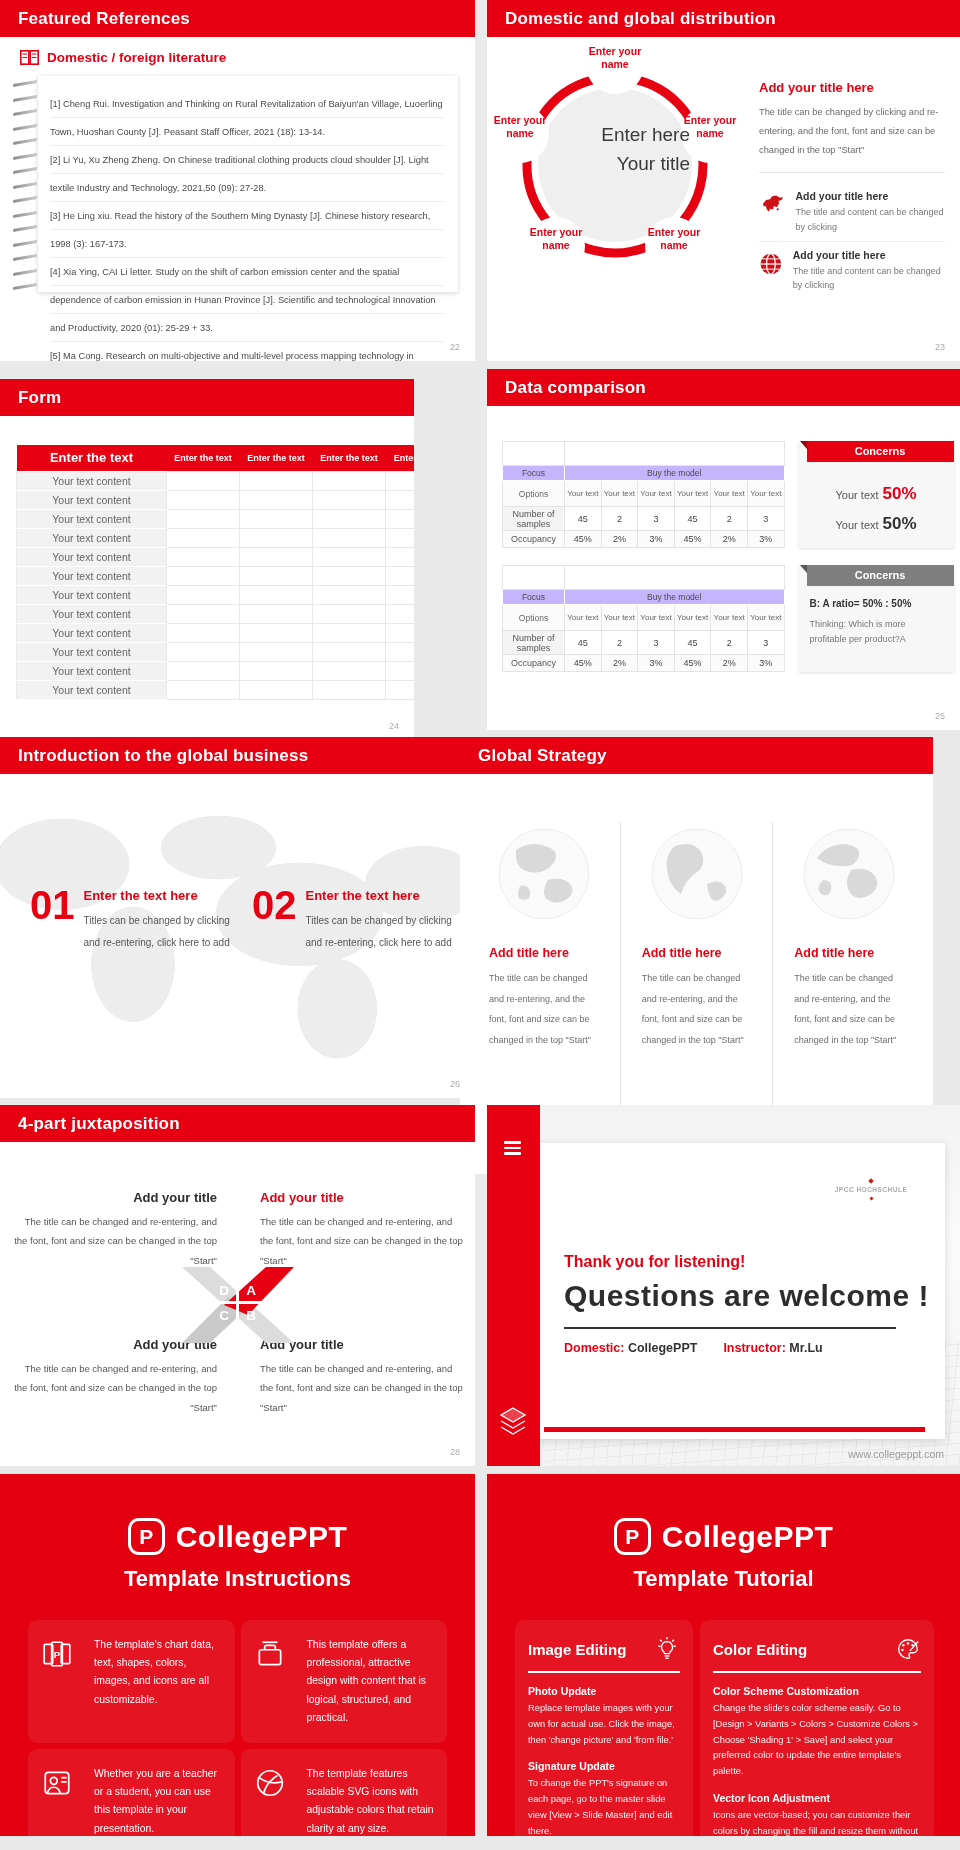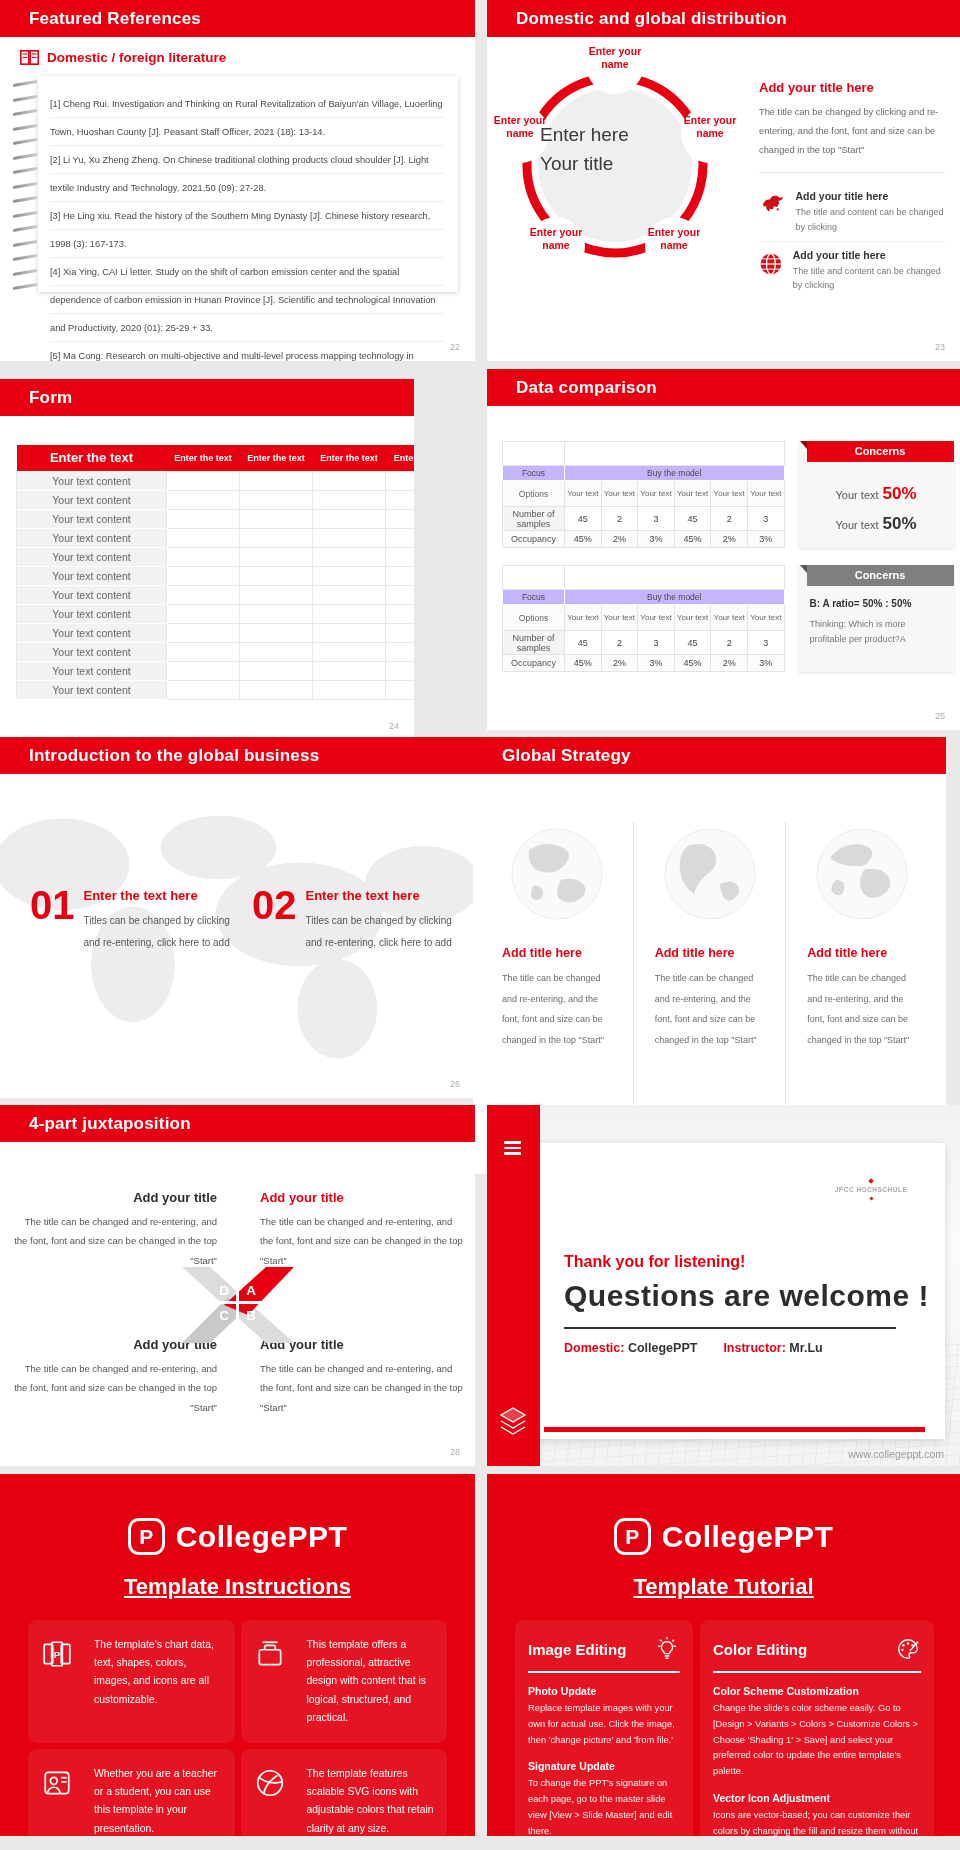--- a/index.html
+++ b/index.html
@@ -1,45 +1,45 @@
 <!DOCTYPE html>
 <html><head>
 <meta charset="utf-8">
 <style>
   *{margin:0;padding:0;box-sizing:border-box;}
   html,body{background:#e9e9e9;}
   body{font-family:"Liberation Sans",sans-serif;}
   .page{position:relative;width:960px;height:1850px;background:#e9e9e9;overflow:hidden;}
   .slide{position:absolute;background:#fff;overflow:hidden;}
-  .bar{height:37px;background:#e60012;color:#fff;font-weight:bold;font-size:17px;line-height:37px;padding-left:29px;letter-spacing:.2px;}
+  .bar{height:37px;background:#e60012;color:#fff;font-weight:bold;font-size:17px;line-height:37px;padding-left:18px;letter-spacing:.2px;}
   .pagenum{position:absolute;right:15px;bottom:9px;font-size:9px;color:#ababab;}
 
   
   #s22{left:0;top:0;width:475px;height:361px;}
   #s23{left:487px;top:0;width:473px;height:361px;}
   #s24{left:0;top:379px;width:414px;height:361px;}
   #s25{left:487px;top:369px;width:473px;height:361px;}
   #s26{left:0;top:737px;width:475px;height:361px;}
-  #s27{left:473px;top:737px;width:473px;height:437px;}
+  #s27{left:460px;top:737px;width:473px;height:437px;}
   #s28{left:0;top:1105px;width:475px;height:361px;}
   #s29{left:487px;top:1105px;width:473px;height:361px;}
   #p1{left:0;top:1474px;width:475px;height:362px;background:#e30010;}
   #p2{left:487px;top:1474px;width:473px;height:362px;background:#e30010;}
 
   
   .s22-sub{position:absolute;left:20px;top:50px;display:flex;align-items:center;gap:8px;color:#e60012;font-weight:bold;font-size:13.5px;}
   .ref-card{position:absolute;left:38px;top:76px;width:420px;height:216px;background:#fff;box-shadow:0 1px 5px rgba(0,0,0,.18);padding:14px 14px 6px 12px;}
   .spiral{position:absolute;left:13px;top:82px;width:24px;height:206px;display:flex;flex-direction:column;justify-content:space-between;}
   .spiral i{display:block;height:3px;background:linear-gradient(to right,#8b8b8b,#cfcfcf);border-radius:2px;transform:skewY(-10deg);}
   .ref-text{font-size:9.3px;color:#4a4a4a;line-height:28px;background:repeating-linear-gradient(to bottom,transparent 0,transparent 26.8px,#ececec 26.8px,#ececec 28px);}
 
   
   .diagram{position:absolute;left:8px;top:40px;width:240px;height:250px;}
   .diagram svg{position:absolute;left:0;top:5px;}
-  .d-center{position:absolute;left:45px;top:80px;width:150px;text-align:left;color:#3a3a3a;font-size:19px;line-height:1.55;}
+  .d-center{position:absolute;left:45px;top:80px;width:150px;text-align:right;color:#3a3a3a;font-size:19px;line-height:1.55;}
   .d-label{position:absolute;width:56px;text-align:center;color:#e60012;font-weight:bold;font-size:10.5px;line-height:1.2;}
   .s23-right{position:absolute;left:272px;top:80px;width:186px;}
   .s23-right h3{color:#e60012;font-size:13px;font-weight:bold;margin-bottom:8px;}
   .s23-right .body{font-size:9.3px;color:#6a6a6a;line-height:2.05;}
   .s23-divider{border-top:1px solid #e6e6e6;margin:12px 0 10px;}
   .s23-item{display:flex;gap:10px;align-items:flex-start;padding:7px 0;}
   .s23-item+.s23-item{border-top:1px solid #efefef;}
   .s23-item .itxt h4{font-size:10.5px;color:#333;font-weight:bold;margin-bottom:3px;}
   .s23-item .itxt p{font-size:9px;color:#777;line-height:1.6;}
 
@@ -136,21 +136,21 @@
   .s29-pres{position:absolute;left:40px;top:198px;font-size:12.5px;font-weight:bold;color:#333;}
   .s29-pres .rlab{color:#e60012;}
   .s29-pres .gap{display:inline-block;width:26px;}
   .s29-redline{position:absolute;left:20px;right:20px;bottom:7px;height:5px;background:#e60012;}
   .s29-url{position:absolute;right:16px;bottom:6px;font-size:10.5px;color:#9a9a9a;z-index:3;}
 
   
   .logo-row{position:absolute;top:44px;left:0;right:0;display:flex;align-items:center;justify-content:center;gap:11px;}
   .p-badge{width:37px;height:37px;border:3.5px solid #fff;border-radius:11px;display:flex;align-items:center;justify-content:center;color:#fff;font-weight:bold;font-size:21px;}
   .wordmark{color:#fff;font-weight:bold;font-size:30px;letter-spacing:.5px;}
-  .panel-title{position:absolute;top:100px;left:0;right:0;text-align:center;color:#fff;font-weight:bold;font-size:22px;text-decoration:underline;}
+  .panel-title{position:absolute;top:92px;left:0;right:0;text-align:center;color:#fff;font-weight:bold;font-size:22px;}
   .inst-grid{position:absolute;left:28px;top:146px;width:419px;display:grid;grid-template-columns:1fr 1fr;gap:6px;}
   .inst-card{background:rgba(255,255,255,.08);border-radius:9px;padding:16px 13px;display:flex;gap:13px;min-height:100px;}
   .inst-card .icw{flex:0 0 40px;padding-top:2px;}
   .inst-card p{color:#fff;font-size:10.4px;line-height:1.75;}
   .tut-grid{position:absolute;left:28px;top:146px;width:419px;display:grid;grid-template-columns:178px 1fr;gap:7px;}
   .tut-card{background:rgba(255,255,255,.08);border-radius:9px;padding:16px 13px 14px;}
   .tut-head{display:flex;align-items:center;justify-content:space-between;}
   .tut-head h3{color:#fff;font-size:15px;font-weight:bold;}
   .tut-rule{border-top:2px solid #fff;margin:9px 0 2px;}
   .tut-sec h4{color:#fff;font-size:10.5px;font-weight:bold;margin:12px 0 4px;}

